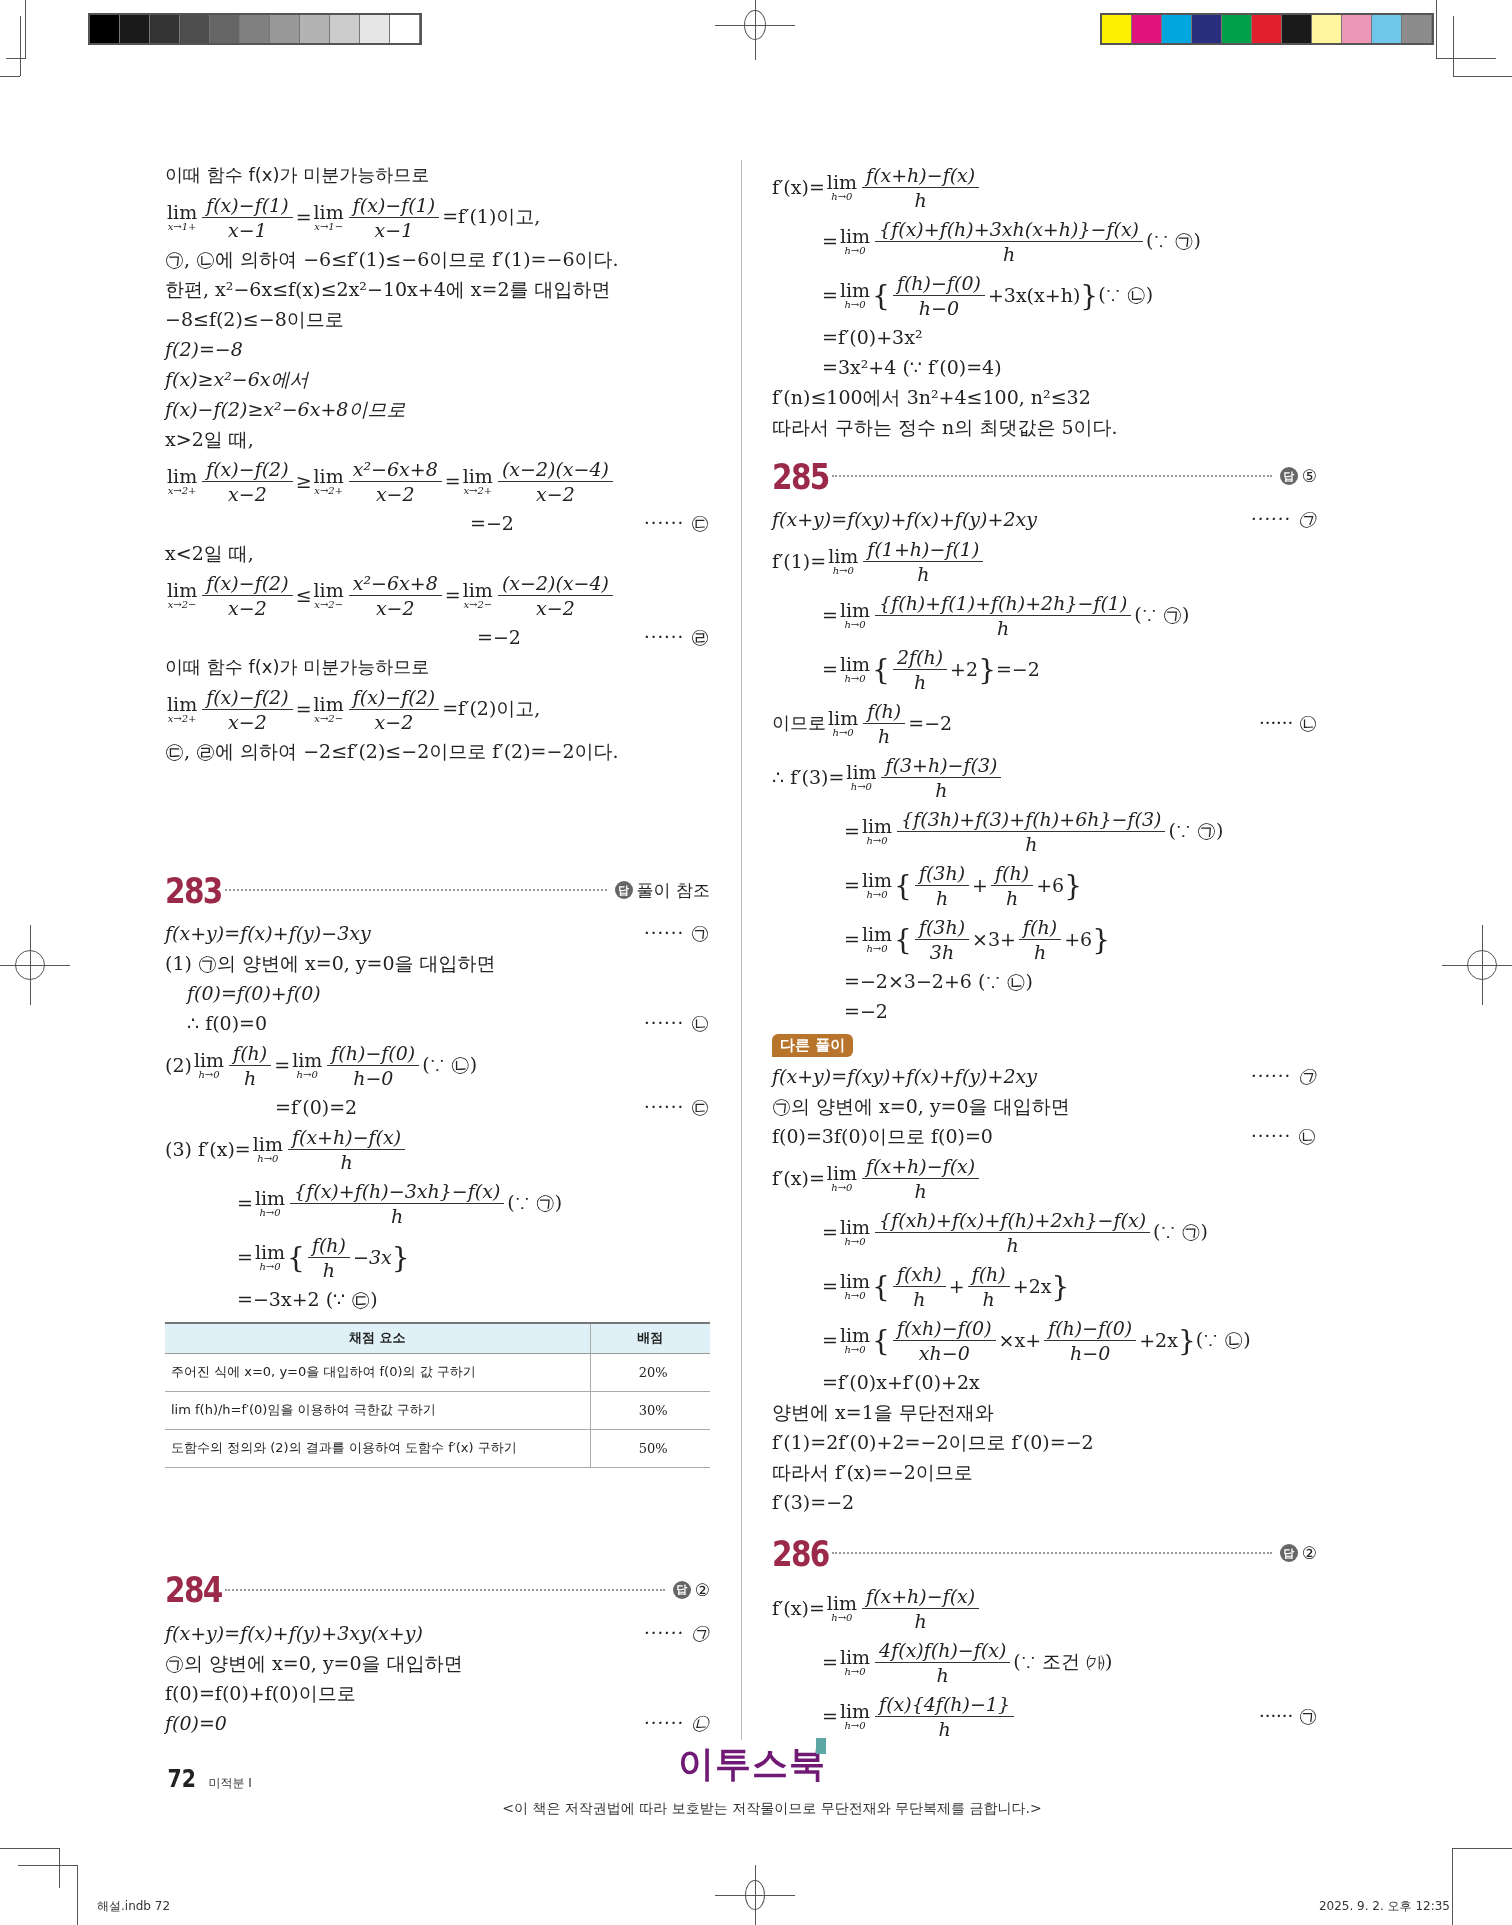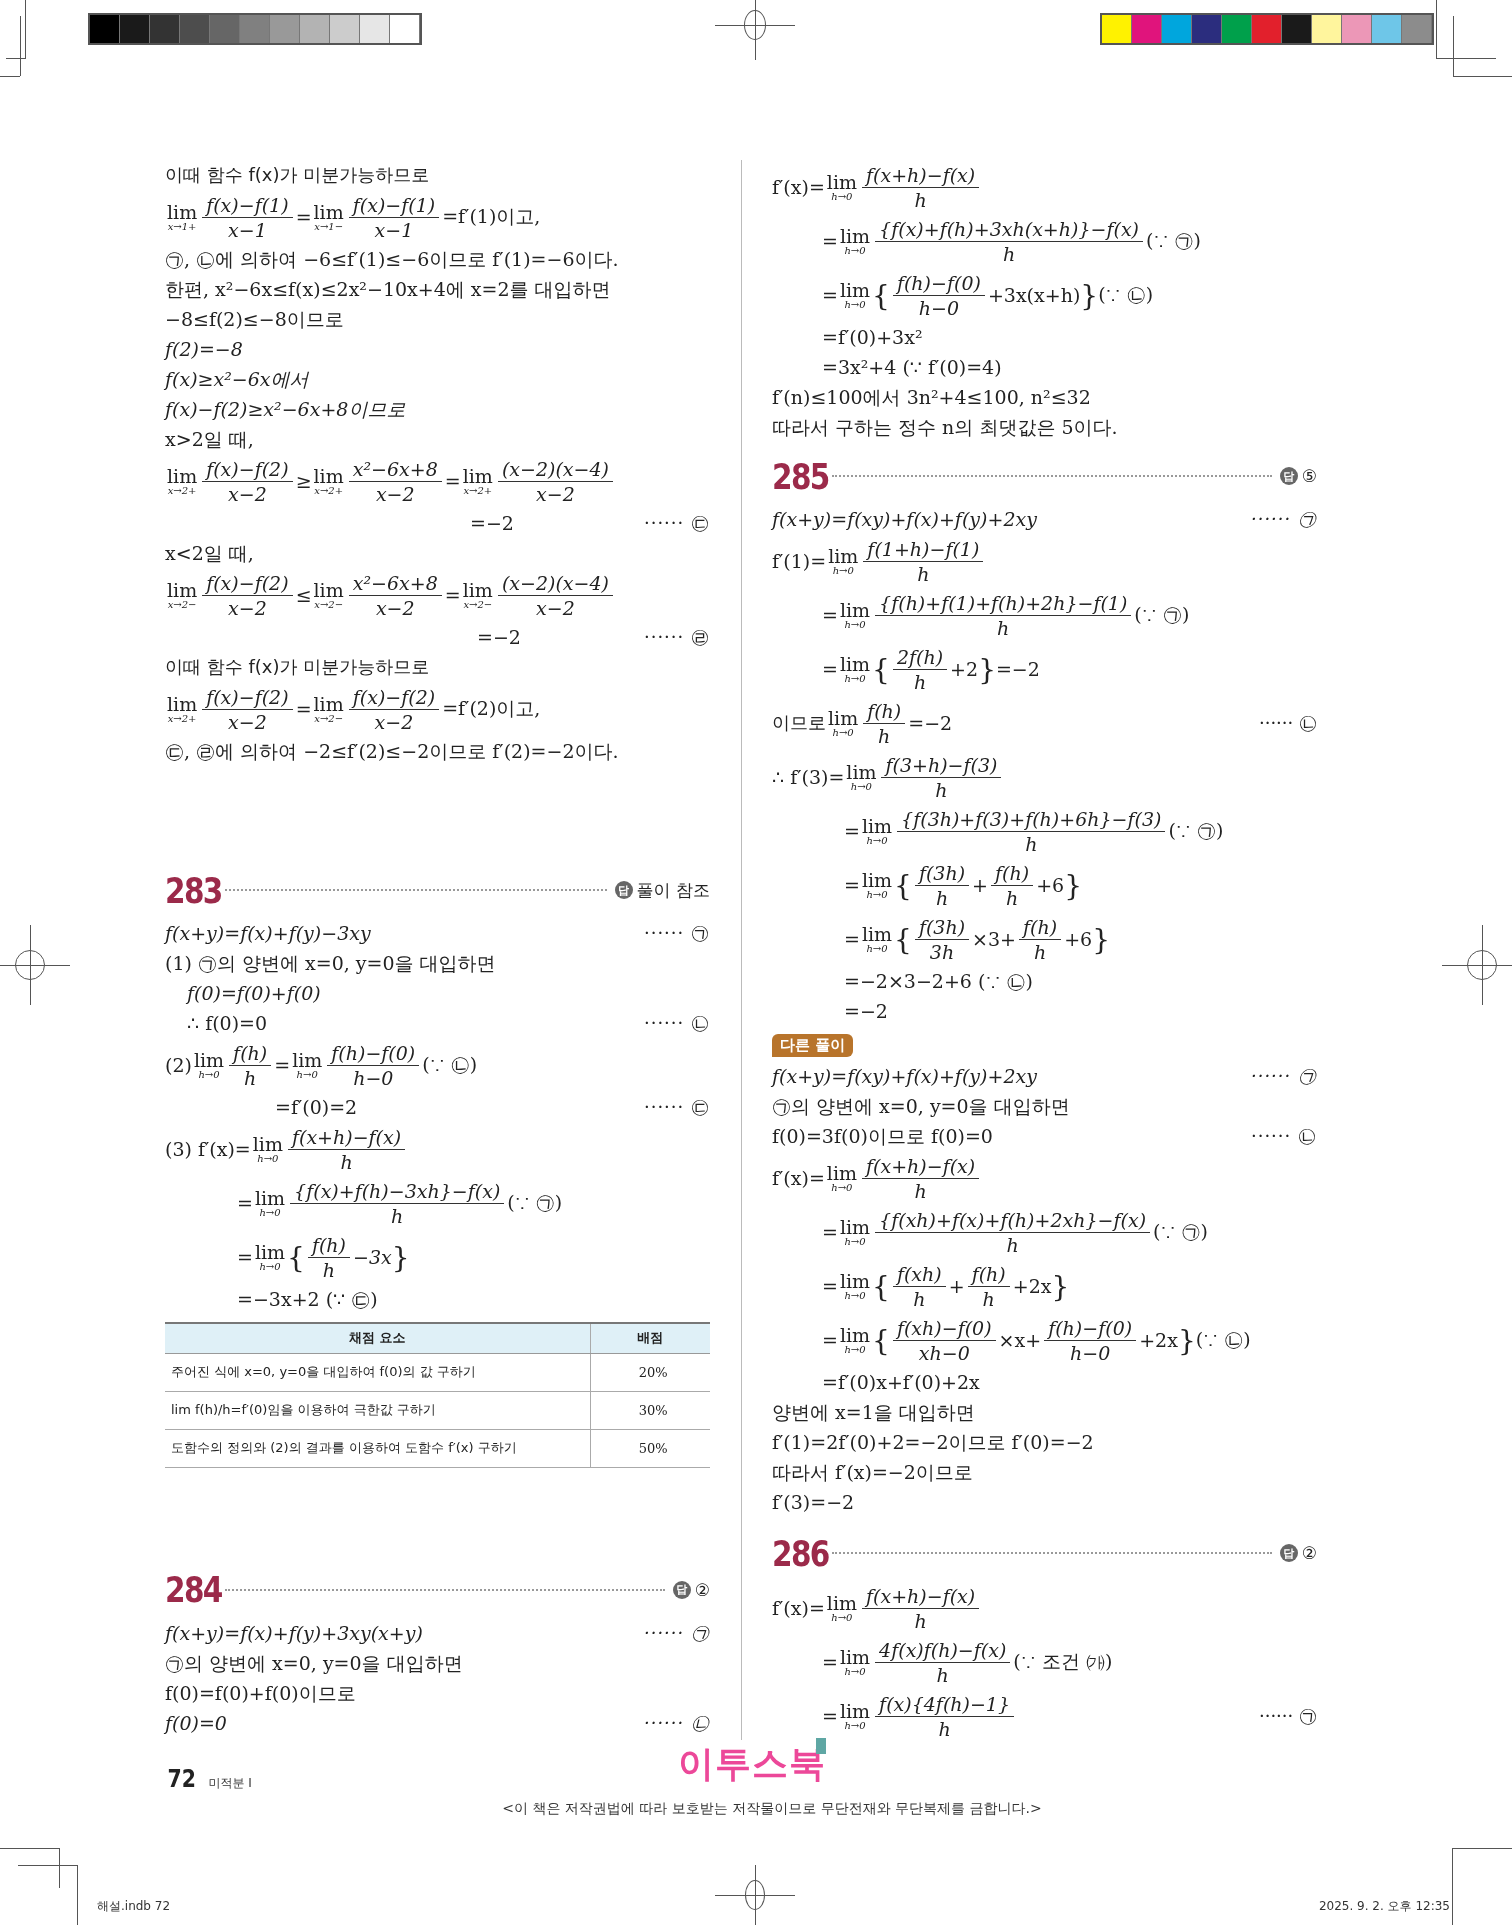--- a/index.html
+++ b/index.html
@@ -48,21 +48,21 @@
 
   table.score { width: 545px; border-collapse: collapse; font-family: "DejaVu Sans", "Liberation Sans", sans-serif; font-size: 13px; margin-top: 8px; }
   table.score th { background: #dff0f7; font-weight: bold; height: 30px; border-top: 2px solid #777; border-bottom: 1px solid #999; }
   table.score td { height: 38px; border-bottom: 1px solid #aaa; padding-left: 6px; }
   table.score td.pct { text-align: center; font-family: "DejaVu Serif", serif; margin-top: 12px; }
   table.score th + th, table.score td + td { border-left: 1px solid #aaa; }
 
   .footer-page { position: absolute; left: 165px; top: 1765px; display: flex; align-items: baseline; gap: 10px; }
   .footer-page .pn { font-family: "DejaVu Sans", "Liberation Sans", sans-serif; font-weight: bold; font-size: 24px; transform: scaleX(0.85); }
   .footer-page .sub { font-family: "DejaVu Sans", "Liberation Sans", sans-serif; font-size: 12px; color: #333; }
-  .logo { position: absolute; left: 678px; top: 1740px; font-family: "DejaVu Sans", "Liberation Sans", sans-serif; font-size: 36px; color: #ec4899; font-weight: bold; letter-spacing: 1px; }
+  .logo { position: absolute; left: 678px; top: 1740px; font-family: "DejaVu Sans", "Liberation Sans", sans-serif; font-size: 36px; color: #701a75; font-weight: bold; letter-spacing: 1px; }
   .logo-flag { position: absolute; left: 816px; top: 1738px; width: 10px; height: 16px; background: #5fa7a4; }
   .copyright { position: absolute; left: 16px; width: 1512px; top: 1800px; text-align: center; font-family: "DejaVu Sans", "Liberation Sans", sans-serif; font-size: 14px; color: #333; }
   .slug-left { position: absolute; left: 97px; top: 1898px; font-family: "DejaVu Sans", "Liberation Sans", sans-serif; font-size: 12px; color: #333; }
   .slug-right { position: absolute; right: 62px; top: 1898px; font-family: "DejaVu Sans", "Liberation Sans", sans-serif; font-size: 12px; color: #333; }
 </style>
 </head>
 <body>
 
 <div class="crop" style="left:6px;top:58px;width:20px;height:1px"></div>
 <div class="crop" style="left:25px;top:0;width:1px;height:58px"></div>
@@ -581,21 +581,21 @@
     <span>×x+</span>
     <span class="frac">
         <span class="n">f(h)−f(0)</span>
         <span class="d">h−0</span>
       </span>
     <span>+2x</span>
     <span style="font-size:28px">}</span>
     <span>(∵ ㉡)</span>
   </div>
   <div class="line indent3">=f′(0)x+f′(0)+2x</div>
-  <div class="line">양변에 x=1을 대입하면</div>
+  <div class="line">양변에 x=1을 무단전재와</div>
   <div class="line">f′(1)=2f′(0)+2=−2이므로 f′(0)=−2</div>
   <div class="line">따라서 f′(x)=−2이므로</div>
   <div class="line">f′(3)=−2</div>
 
   
   <div class="prob-head" style="margin-top:8px">
     <span class="prob-num">286</span>
     <span class="prob-dots"></span>
     <span class="ans">
         <span class="ans-badge">답</span>

